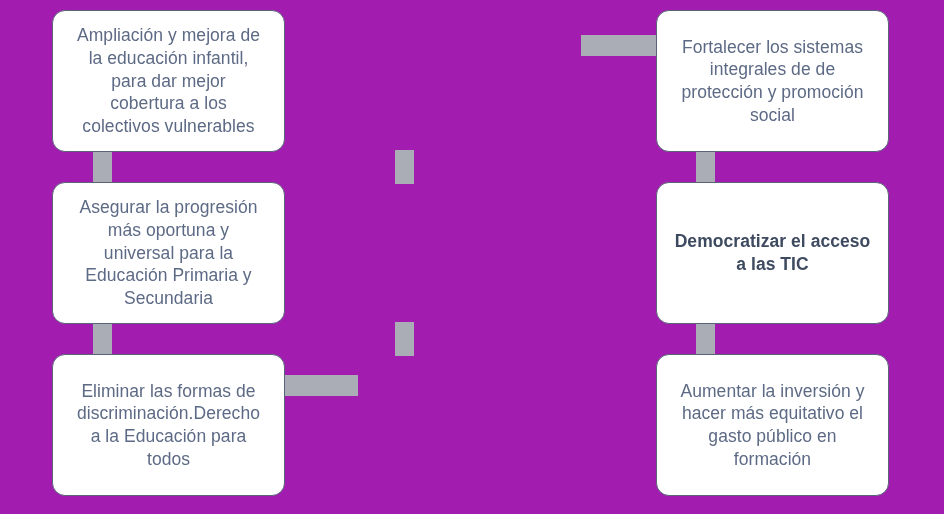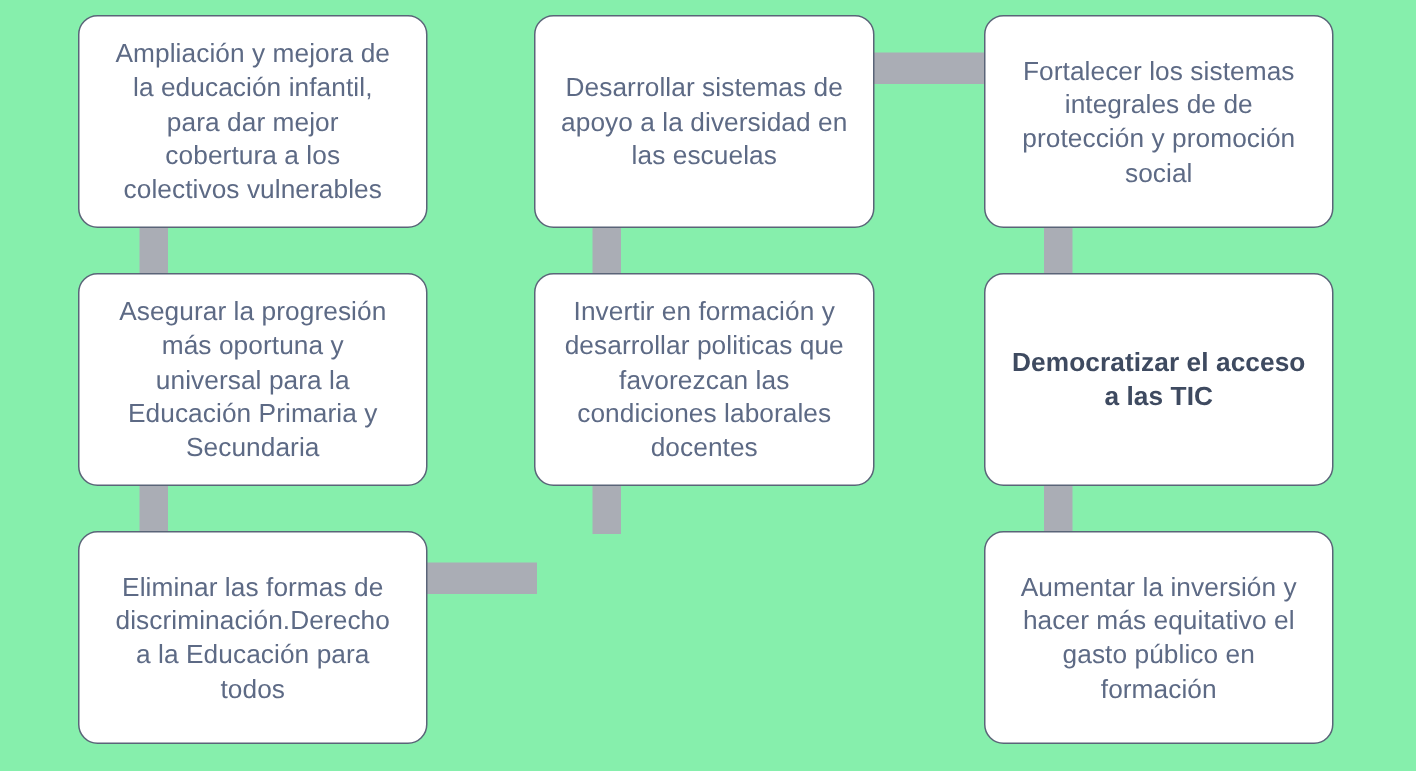--- a/index.html
+++ b/index.html
@@ -8,21 +8,21 @@
     padding: 0;
     background: #ffffff;
   }
   body {
     font-family: "Liberation Sans", sans-serif;
   }
   #diagram-canvas {
     position: relative;
     width: 944px;
     height: 514px;
-    background: #86efac;
+    background: #a21caf;
     overflow: hidden;
   }
 
   
   .connector {
     position: absolute;
     background: #aaadb5;
     z-index: 1;
   }
 
@@ -94,48 +94,36 @@
   <div class="connector h-r3-c1c2"></div>
 
   <div class="node-box r1 c1">
     <span class="node-label">Ampliación y mejora de
 la educación infantil,
 para dar mejor
 cobertura a los
 colectivos vulnerables</span>
   </div>
 
-  <div class="node-box r1 c2">
-    <span class="node-label">Desarrollar sistemas de
-apoyo a la diversidad en
-las escuelas</span>
-  </div>
 
   <div class="node-box r1 c3">
     <span class="node-label">Fortalecer los sistemas
 integrales de de
 protección y promoción
 social</span>
   </div>
 
   <div class="node-box r2 c1">
     <span class="node-label">Asegurar la progresión
 más oportuna y
 universal para la
 Educación Primaria y
 Secundaria</span>
   </div>
 
-  <div class="node-box r2 c2">
-    <span class="node-label">Invertir en formación y
-desarrollar politicas que
-favorezcan las
-condiciones laborales
-docentes</span>
-  </div>
 
   <div class="node-box r3 c1">
     <span class="node-label">Eliminar las formas de
 discriminación.Derecho
 a la Educación para
 todos</span>
   </div>
 
   <div class="node-box r2 c3 emphasis">
     <span class="node-label">Democratizar el acceso

